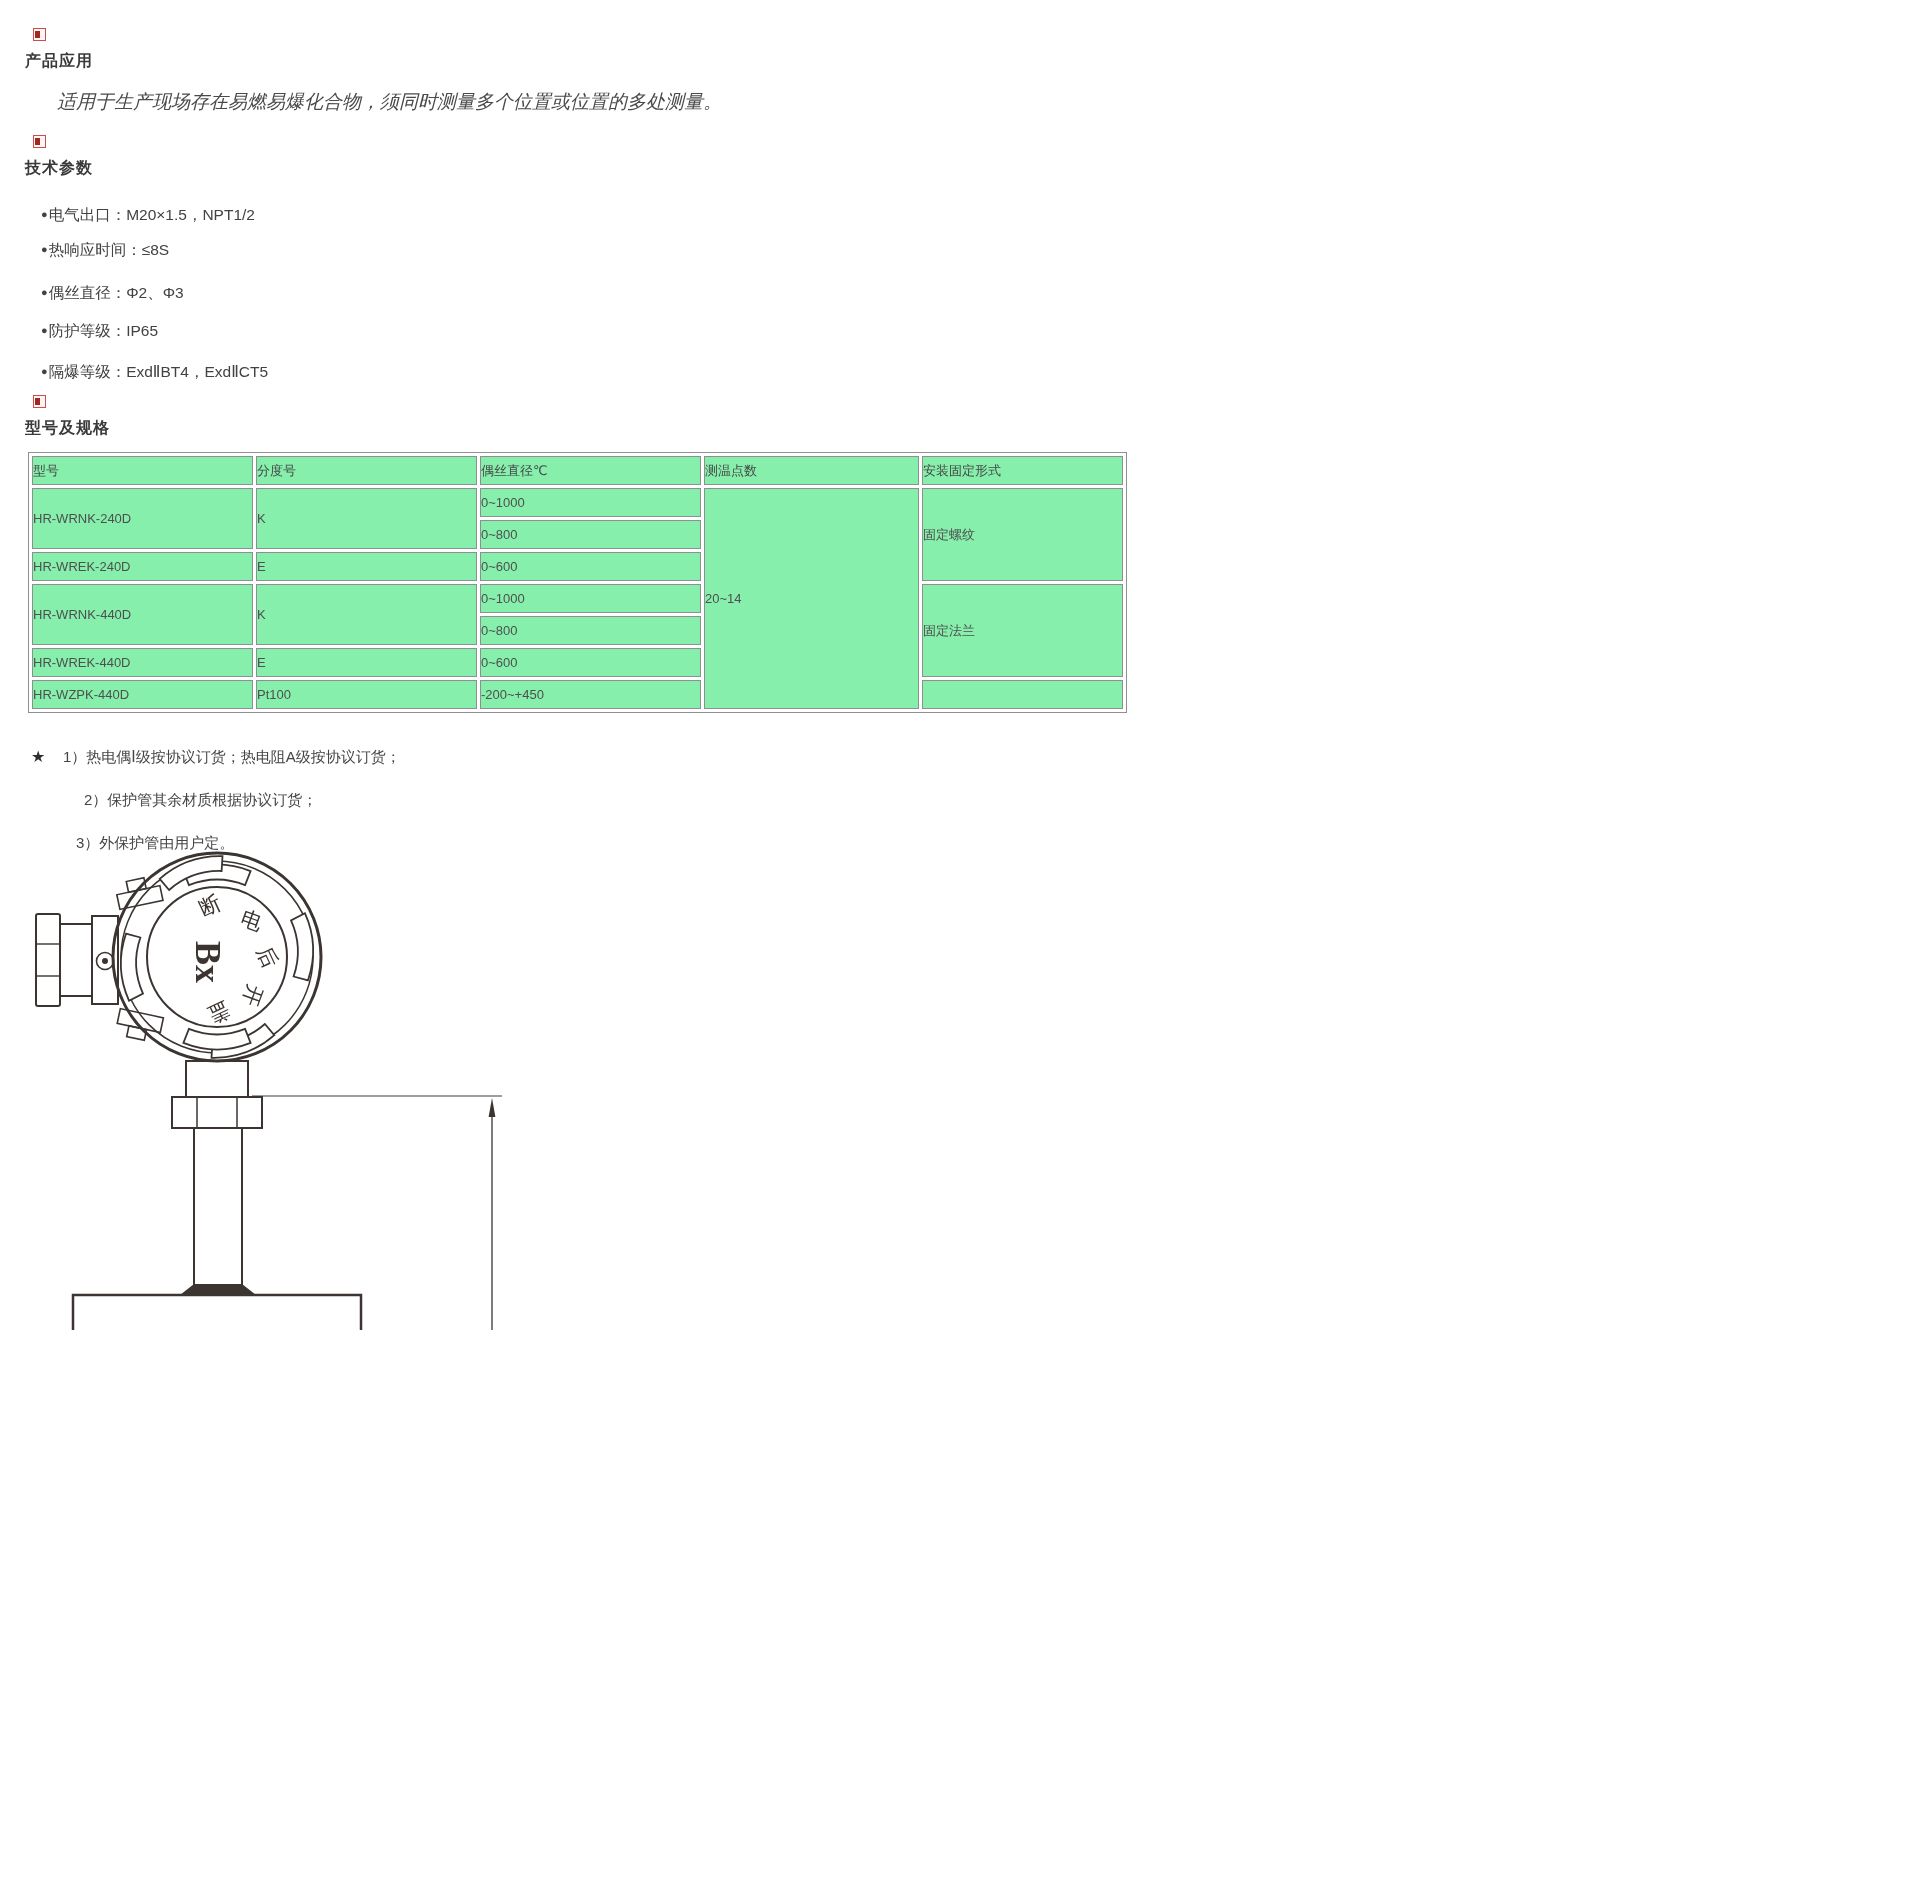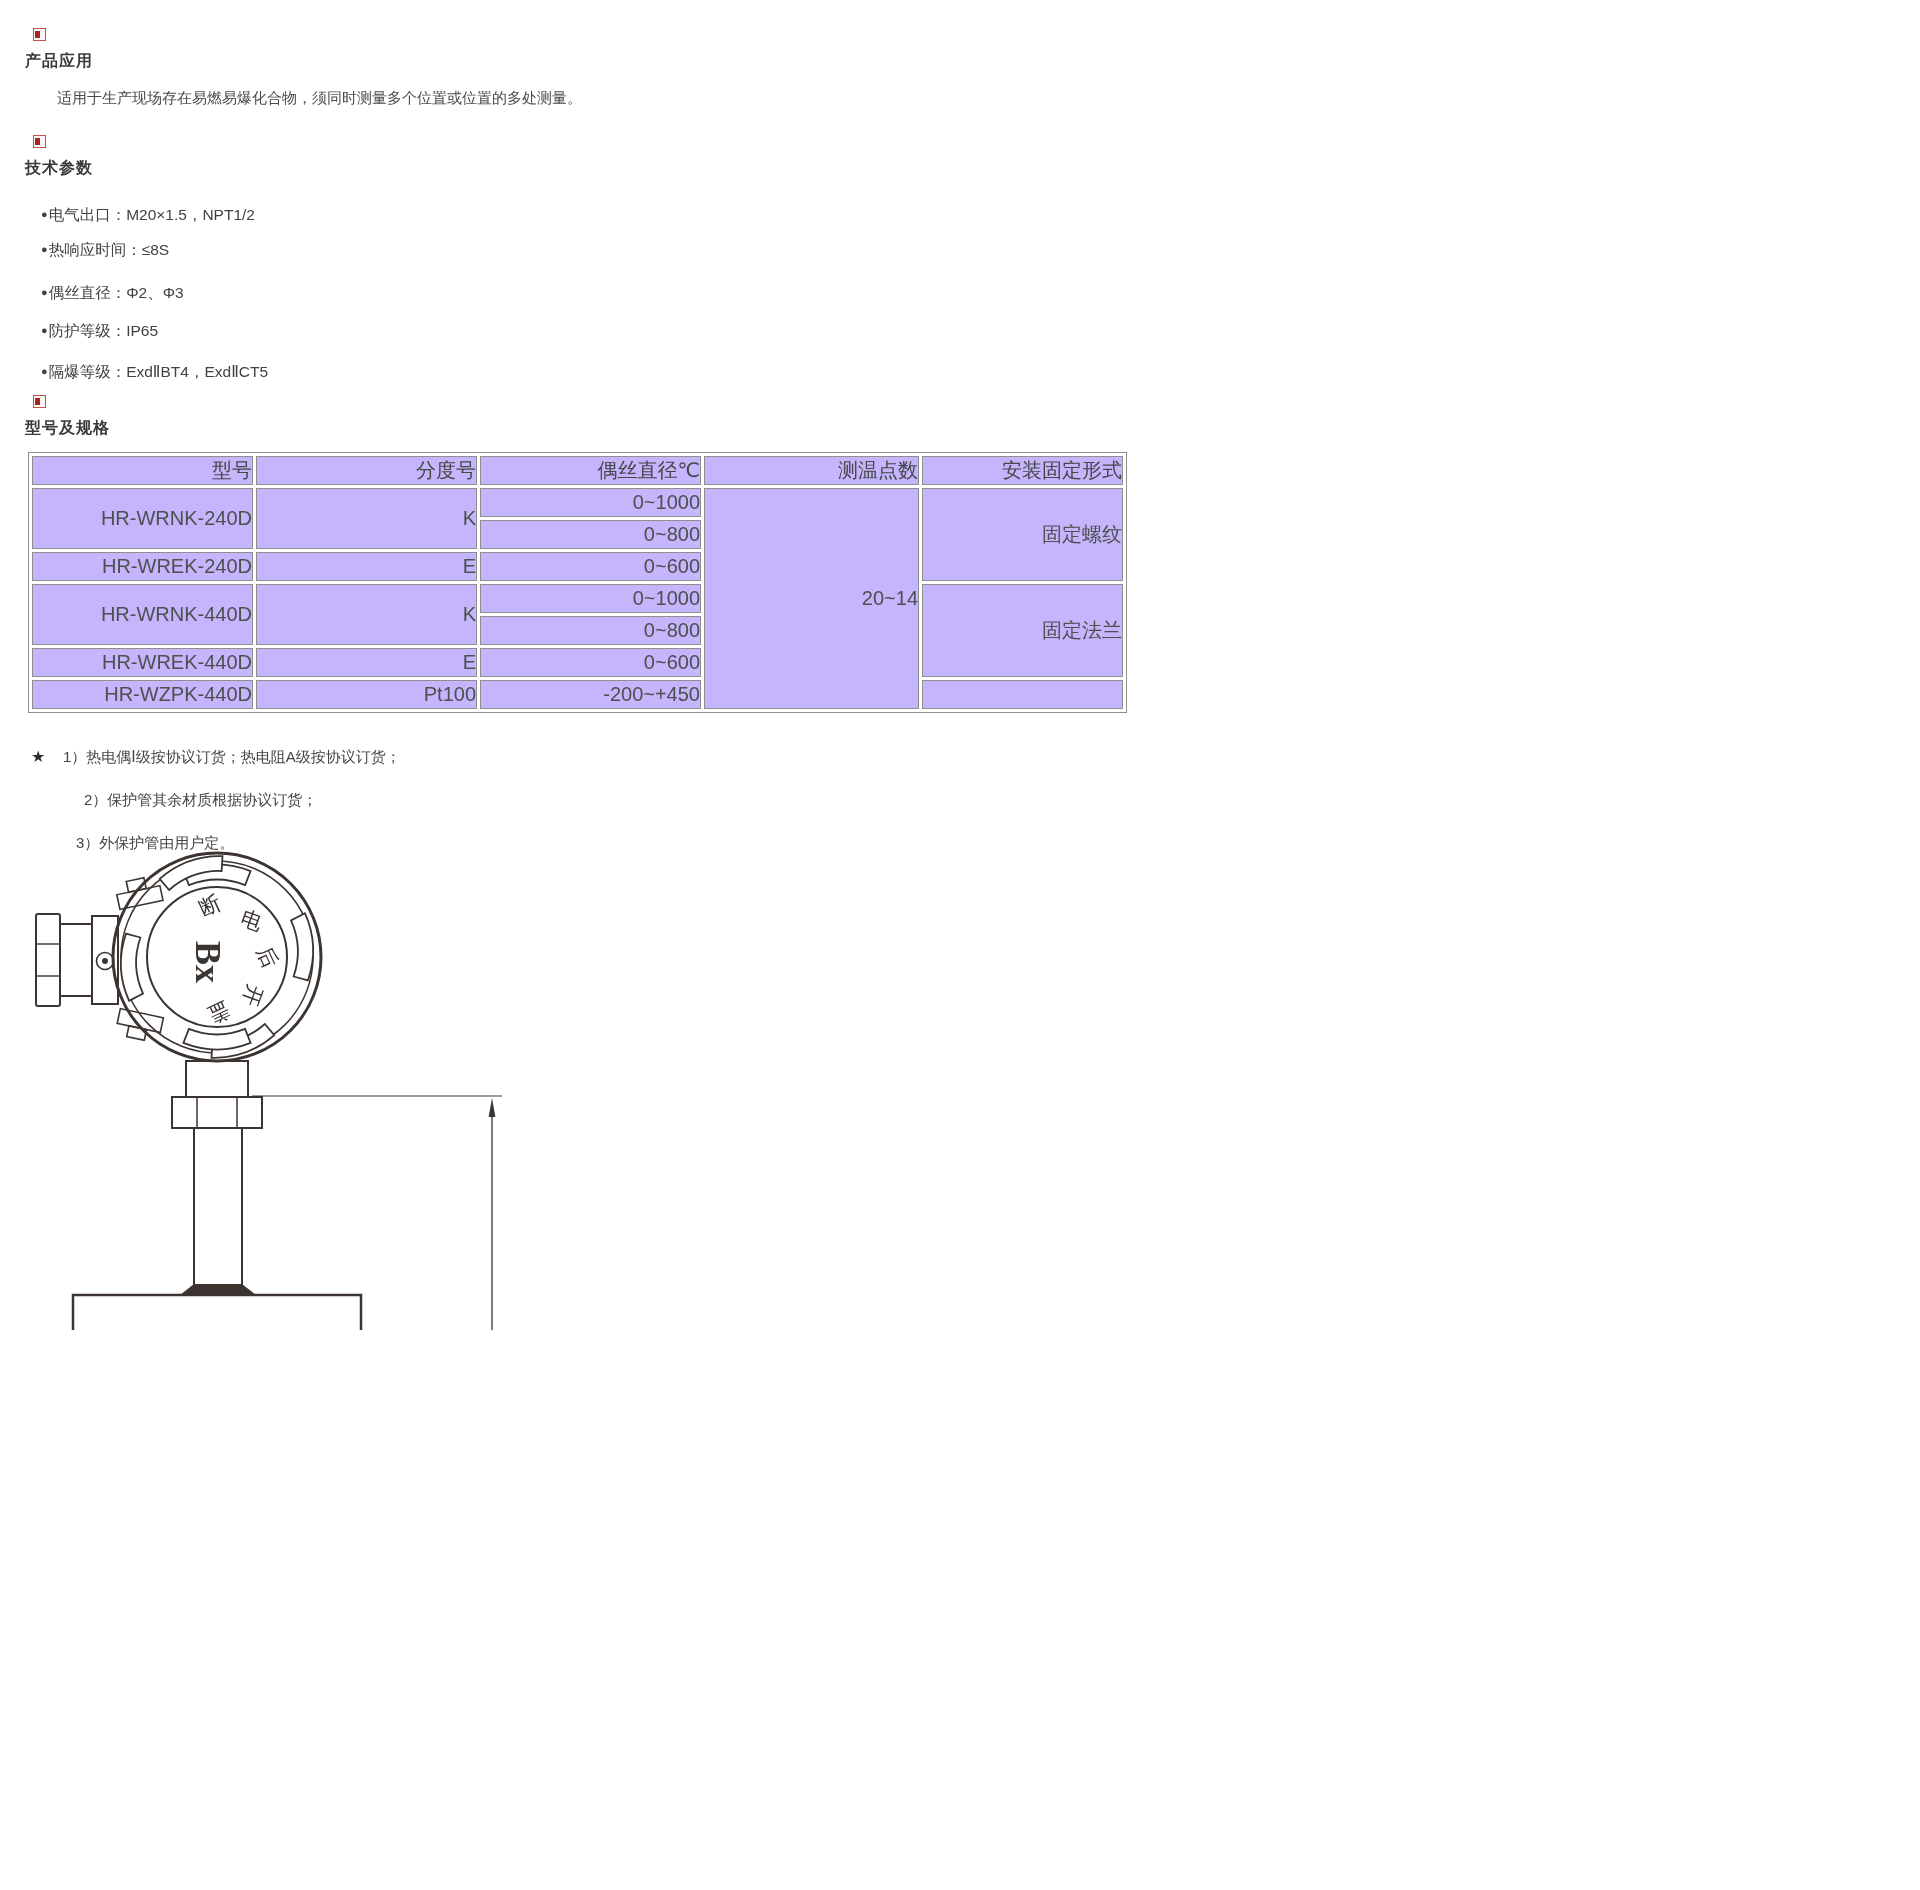--- a/index.html
+++ b/index.html
@@ -30,22 +30,23 @@
     width:5px;height:7px;
     background:#a32622;
   }
   .sec-title{
     font-size:16px;
     font-weight:bold;
     color:#3a3a3a;
     letter-spacing:1px;
   }
   .body-text{
-    font-size:15px;
+    font-size:19px;
     color:#4a4a4a;
+    font-style:italic;
   }
   .param-line{
     font-size:15.5px;
     color:#424242;
     white-space:nowrap;
   }
   .param-line .dot{
     font-size:11px;
     vertical-align:2px;
     margin-right:1px;
@@ -53,28 +54,28 @@
   
   table.spec{
     border-collapse:separate;
     border-spacing:3px;
     background:#ffffff;
     border:1px solid #8f8f8f;
     table-layout:fixed;
   }
   table.spec th, table.spec td{
     border:1px solid #8f8f8f;
-    text-align:right;
+    text-align:left;
     vertical-align:middle;
-    font-size:20px;
+    font-size:13px;
     color:#4f4f4f;
     font-weight:normal;
     padding:0;
     height:27px;
-    background:#c4b5fd;
+    background:#86efac;
     overflow:hidden;
   }
   table.spec th{color:#474747;}
   .notes{font-size:15px;color:#454545;text-align:center;}
   .star{font-size:16px;color:#2e2e2e;}
 </style>
 </head>
 <body>
 
 <div class="page">

